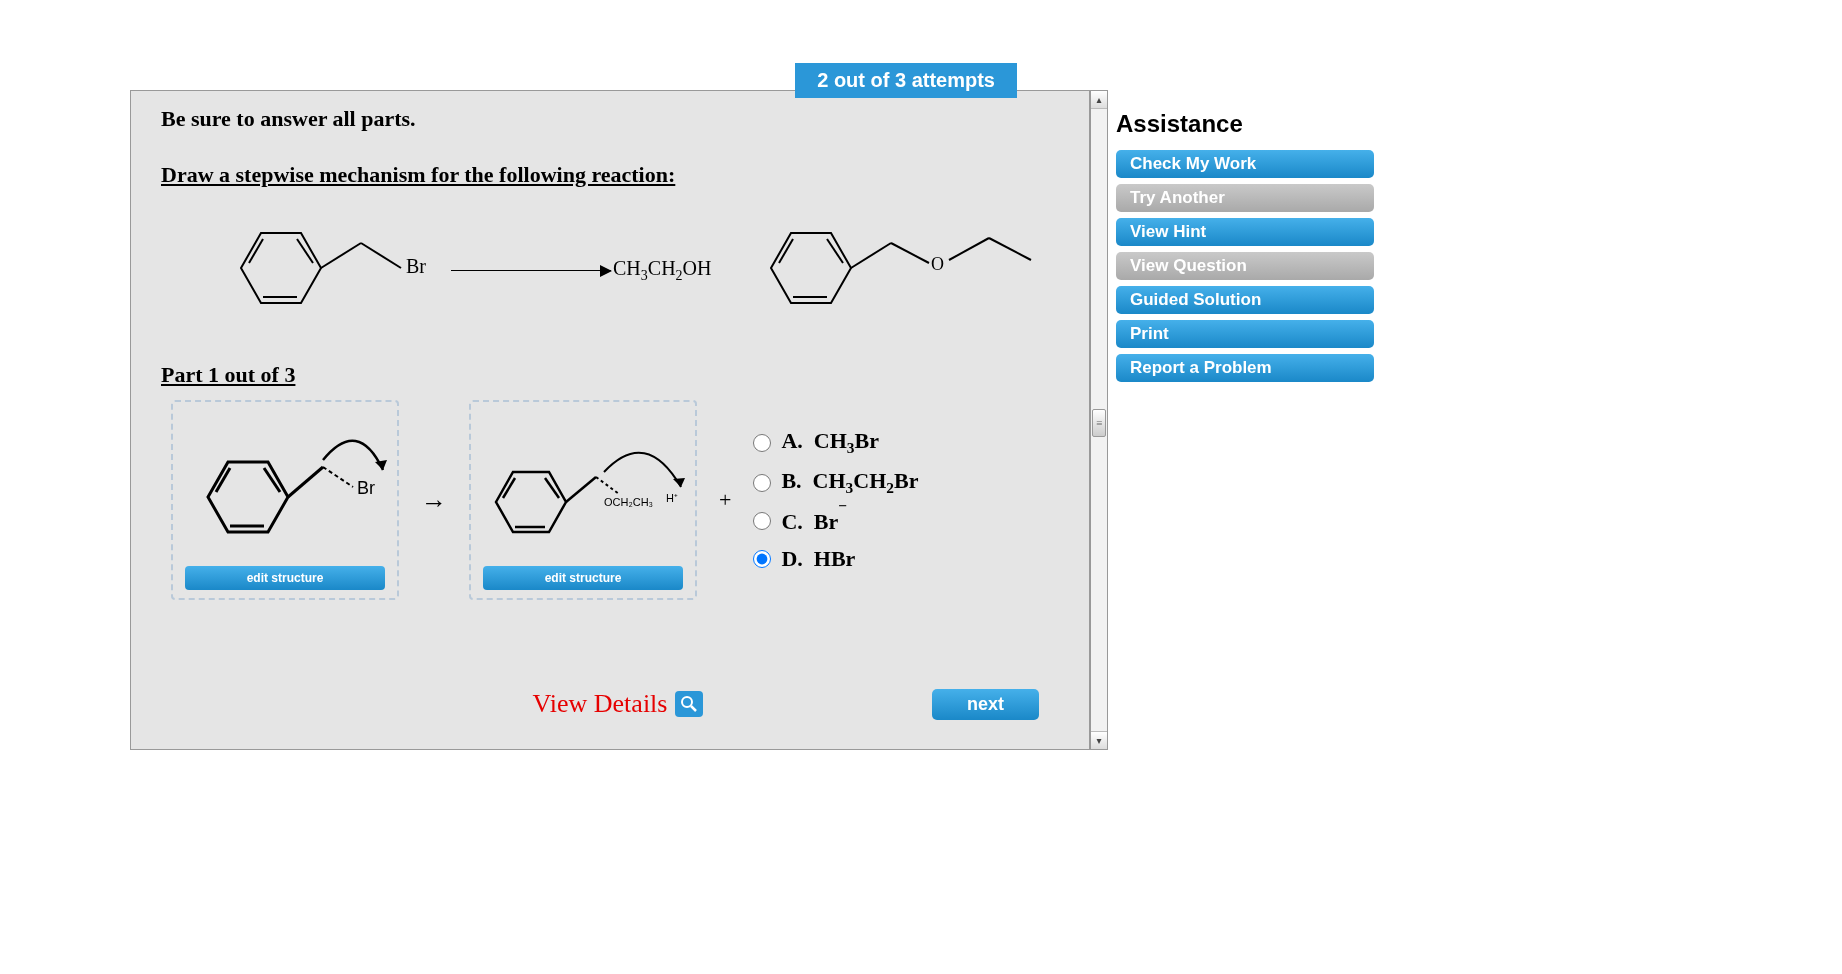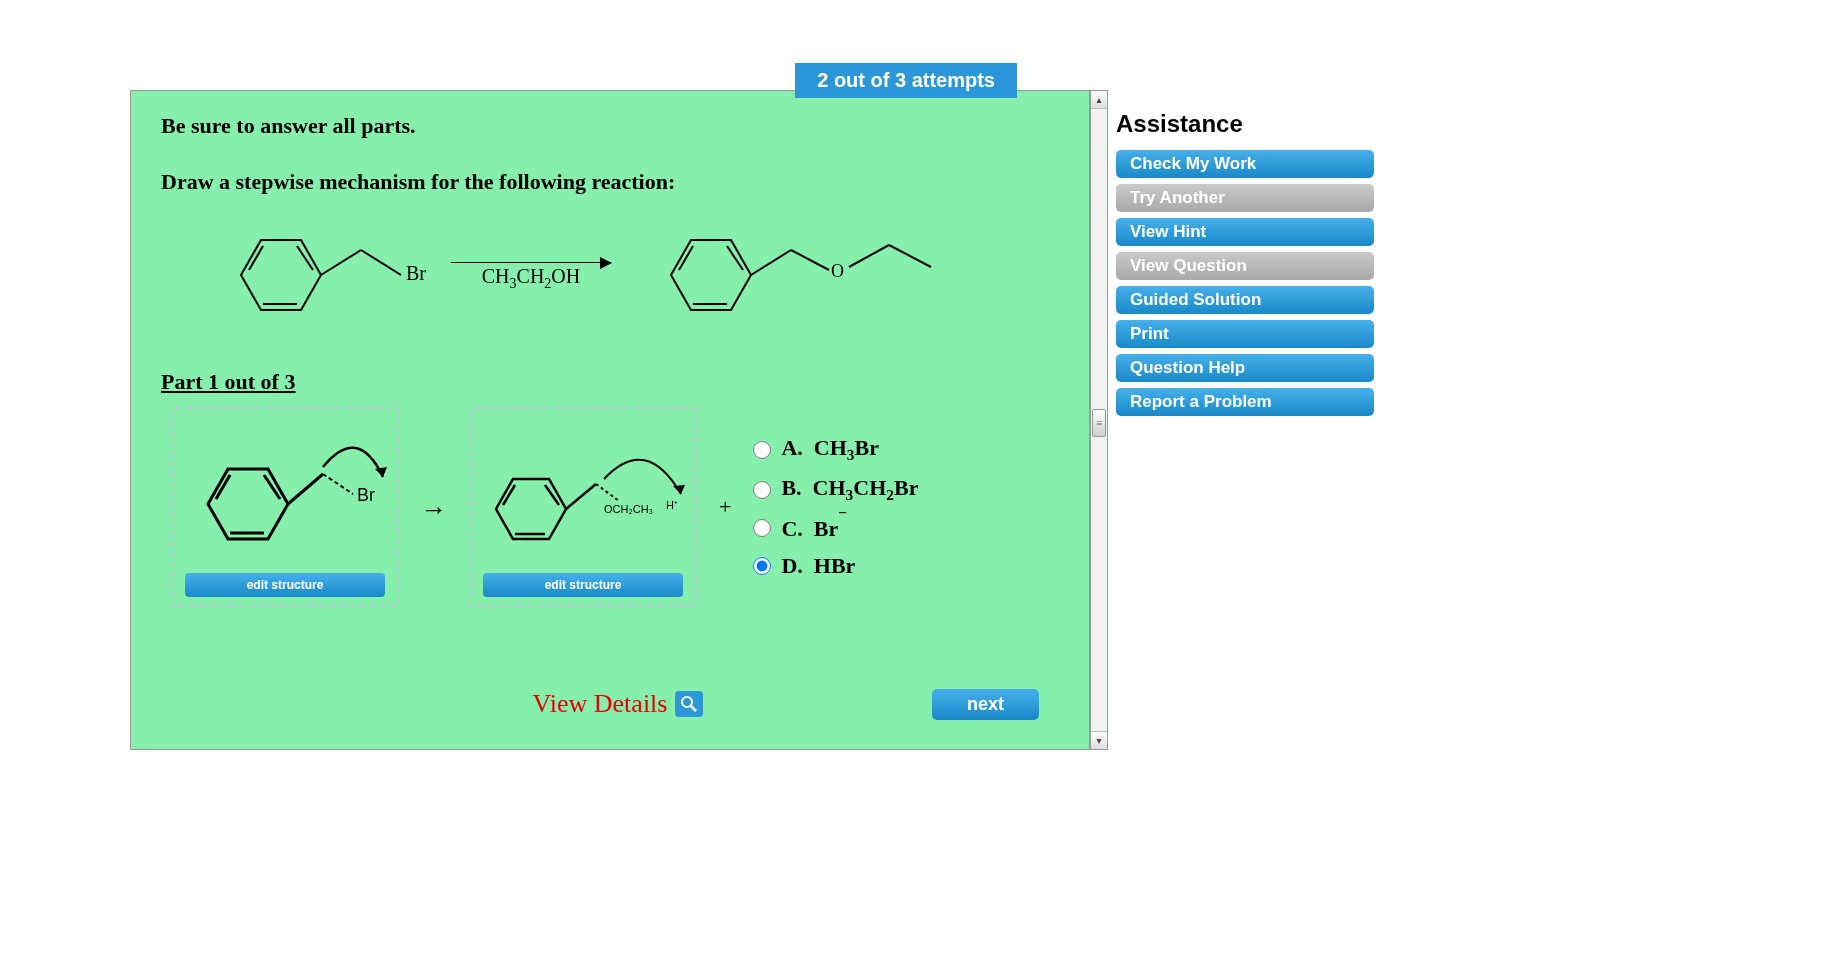--- a/index.html
+++ b/index.html
@@ -15,23 +15,23 @@
   left: 130px;
   top: 90px;
   width: 1270px;
   height: 660px;
   display: flex;
 }
 .main-panel {
   width: 960px;
   height: 100%;
   border: 1px solid #999;
-  background: #86efac;
-  position: relative;
-  padding: 22px 30px;
+  background: #e5e5e5;
+  position: relative;
+  padding: 15px 30px;
 }
 .attempt-badge {
   position: absolute;
   top: -28px;
   right: 72px;
   background: #2b97d8;
   color: #fff;
   font-family: Arial, Helvetica, sans-serif;
   font-weight: bold;
   font-size: 20px;
@@ -39,32 +39,33 @@
 }
 .instr {
   font-weight: bold;
   font-size: 22px;
   margin-bottom: 30px;
 }
 .question {
   font-weight: bold;
   font-size: 22px;
   margin-bottom: 20px;
+  text-decoration: underline;
 }
 .reaction {
   display: flex;
   align-items: center;
   gap: 30px;
   margin-left: 40px;
   margin-bottom: 30px;
 }
 .benzene-group { position: relative; }
 .rxn-arrow {
   display: flex;
-  flex-direction: column;
+  flex-direction: row;
   align-items: center;
   gap: 2px;
 }
 .rxn-arrow-line {
   width: 160px;
   height: 1px;
   background: #000;
   position: relative;
 }
 .rxn-arrow-line::after {
@@ -383,17 +384,16 @@
 
   <div class="assist-col">
     <div class="assist-title">Assistance</div>
     <div id="assist-buttons">
         <button class="assist-btn">Check My Work</button>
         <button class="assist-btn disabled">Try Another</button>
         <button class="assist-btn">View Hint</button>
         <button class="assist-btn disabled">View Question</button>
         <button class="assist-btn">Guided Solution</button>
         <button class="assist-btn">Print</button>
-        <button class="assist-btn">Question Help</button>
         <button class="assist-btn">Report a Problem</button>
       </div>
   </div>
 </div>
 
 </body></html>

